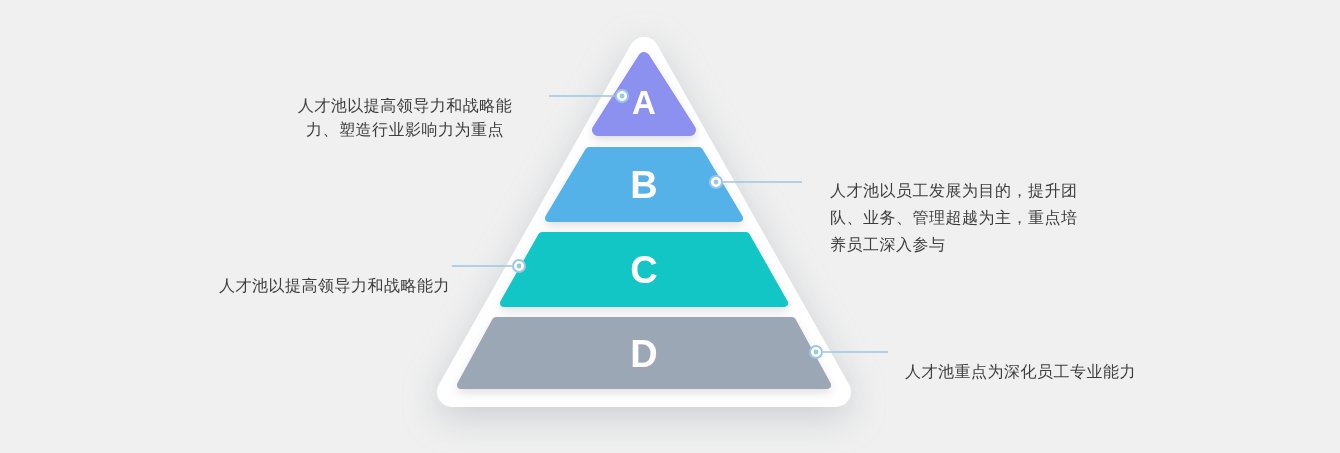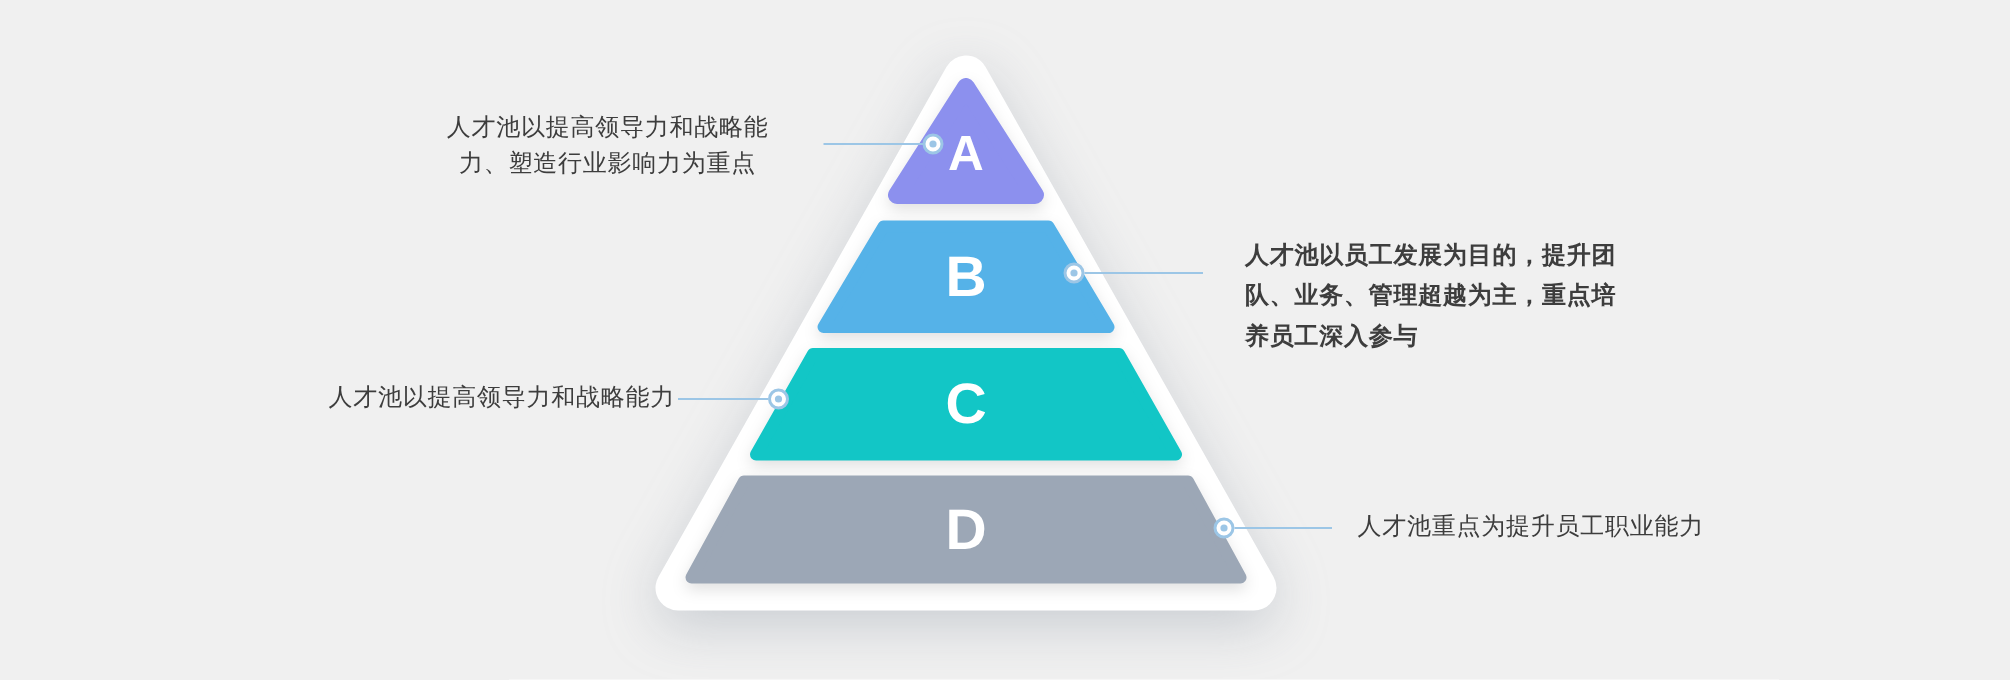--- a/index.html
+++ b/index.html
@@ -34,23 +34,24 @@
     text-anchor: middle;
     dominant-baseline: central;
   }
   .connector { stroke-width: 1.4; fill: none; }
   .annotation {
     position: absolute;
     color: #3d3d3d;
     font-size: 16px;
     line-height: 24px;
     letter-spacing: 0.5px;
+    margin-top: 20px;
   }
   .ann-a { left: 294px; top: 74px;  width: 222px; text-align: center; }
-  .ann-b { left: 830px; top: 157px; width: 262px; text-align: left; line-height: 27px; font-weight: bold; }
+  .ann-b { left: 830px; top: 157px; width: 262px; text-align: left; line-height: 27px; }
   .ann-c { left: 208px; top: 254px; width: 242px; text-align: right; }
   .ann-d { left: 905px; top: 340px; width: 260px; text-align: left; }
 </style>
 </head>
 <body>
 
 <div class="canvas">
 
   <svg class="diagram-svg" viewBox="0 0 1340 453">
 
@@ -91,15 +92,15 @@
       <circle cx="816" cy="352" r="2.4" fill="#9cc6e6"></circle>
     </g>
   </svg>
 
   <div class="annotation ann-a">人才池以提高领导力和战略能力、塑造行业影响力为重点</div>
 
   <div class="annotation ann-b">人才池以员工发展为目的，提升团队、业务、管理超越为主，重点培养员工深入参与</div>
 
   <div class="annotation ann-c">人才池以提高领导力和战略能力</div>
 
-  <div class="annotation ann-d">人才池重点为提升员工职业能力</div>
+  <div class="annotation ann-d">人才池重点为深化员工专业能力</div>
 
 </div>
 
 </body></html>

